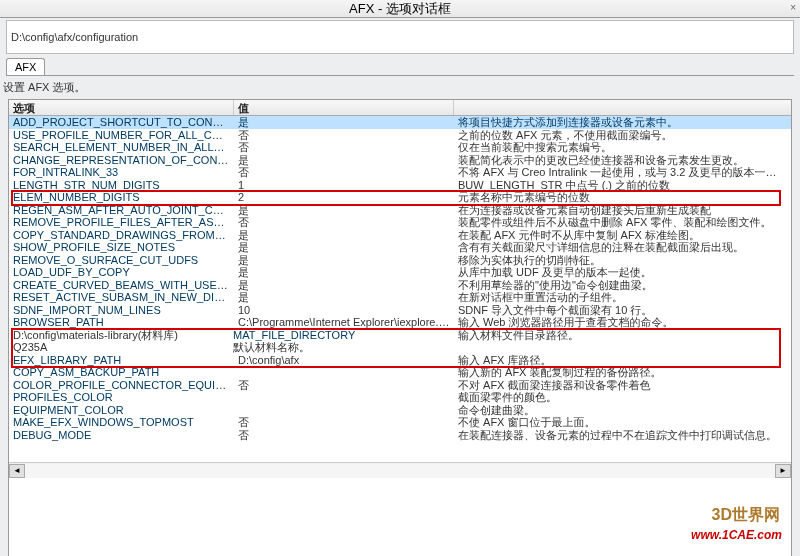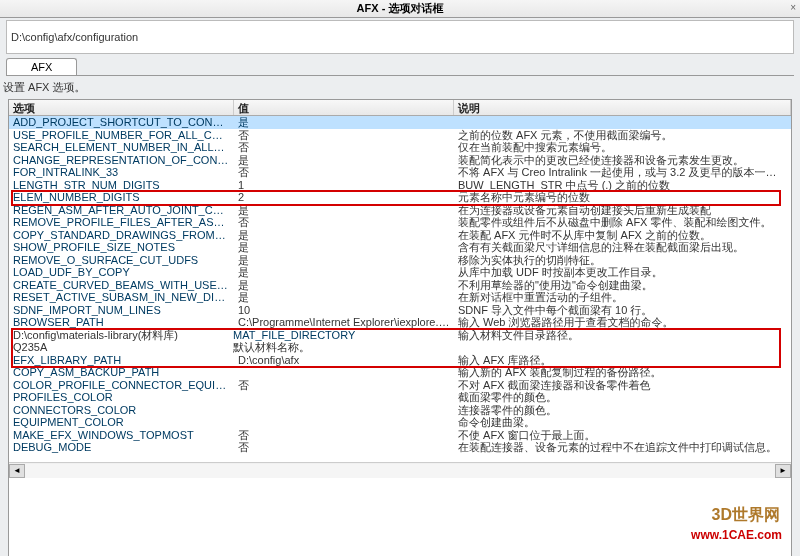--- a/index.html
+++ b/index.html
@@ -1,22 +1,22 @@
 <!DOCTYPE html>
 <html><head>
 <meta charset="utf-8">
 <style>
 * { margin: 0; padding: 0; box-sizing: border-box; font-family: "Microsoft YaHei", SimSun, sans-serif; font-size: 11px; }
 body { background: #eceef0; width: 800px; height: 556px; overflow: hidden; position: relative; }
 .titlebar { height: 18px; background: linear-gradient(#f5f5f5,#e8e8e8); border-bottom: 1px solid #999; display: flex; align-items: center; justify-content: center; position: relative; }
-.titlebar .title { font-weight: bold; font-size: 11px; text-align: right; }
+.titlebar .title { font-weight: normal; font-size: 13px; text-align: right; }
 .titlebar .close { position: absolute; right: 4px; top: 2px; font-size: 10px; color: #666; cursor: pointer; }
 .pathbar { height: 16px; background: #fff; border: 1px solid #bbb; margin: 2px 6px; padding: 16px 4px; display: flex; align-items: center; font-family: Consolas, monospace; font-size: 10px; color: #333; }
 .tabbar { height: 20px; margin: 2px 6px 0; display: flex; align-items: flex-end; border-bottom: 1px solid #999; }
-.tabbar .tab { background: #fff; border: 1px solid #999; border-bottom: none; padding: 2px 24px; font-size: 11px; margin-right: 2px; border-radius: 3px 3px 0 0; }
+.tabbar .tab { background: #fff; border: 1px solid #999; border-bottom: none; padding: 2px 8px; font-size: 11px; margin-right: 2px; border-radius: 3px 3px 0 0; }
 .subtitle { margin: 4px 3px; font-size: 11px; color: #333; }
 .table-wrap { margin: 2px 8px; background: #fff; border: 1px solid #999; height: 480px; overflow: hidden; position: relative; }
 .table-head { display: flex; background: linear-gradient(#f8f8f8,#e8e8e8); border-bottom: 1px solid #aaa; height: 16px; }
 .table-head .th { border-right: 1px solid #ccc; padding: 1px 4px; font-size: 11px; font-weight: bold; color: #222; }
 .col-opt { width: 225px; flex-shrink: 0; }
 .col-val { width: 220px; flex-shrink: 0; }
 .col-desc { flex: 1; }
 .table-body { height: 346px; overflow: hidden; font-family: Consolas, "Courier New", monospace; font-size: 9px; line-height: 12.5px; }
 .row { display: flex; height: 12.5px; }
 .row .td { padding: 0 4px; white-space: nowrap; overflow: hidden; text-overflow: ellipsis; }
@@ -30,21 +30,21 @@
 .scroll-h .arrow { width: 16px; height: 14px; background: #e0e0e0; border: 1px solid #aaa; display: flex; align-items: center; justify-content: center; font-size: 8px; }
 .scroll-h .track { flex: 1; height: 14px; background: #f5f5f5; }
 .bottom-area { margin: 20px 8px; }
 .bottom-labels { display: flex; font-size: 11px; margin-bottom: 2px; }
 .bottom-labels .lbl1 { width: 235px; }
 .bottom-fields { display: flex; gap: 4px; }
 .bottom-fields .field { background: #fff; border: 1px inset #aaa; height: 18px; padding: 1px 4px; font-size: 10px; font-family: Consolas, monospace; display: flex; align-items: center; }
 .bottom-fields .field.f1 { width: 235px; }
 .bottom-fields .field.f2 { flex: 1; }
 .watermark { position: absolute; right: 20px; bottom: 30px; font-size: 16px; color: #a16207; font-weight: bold; opacity: 0.85; text-shadow: 1px 1px 2px rgba(255,255,255,0.8); }
-.url-mark { position: absolute; right: 18px; bottom: 14px; font-size: 12px; color: #c00; font-weight: bold; }
+.url-mark { position: absolute; right: 18px; bottom: 14px; font-size: 12px; color: #c00; font-weight: bold; font-style: italic; }
 </style>
 </head>
 <body>
 
 <div class="titlebar">
   <span class="title">AFX - 选项对话框</span>
   <span class="close">×</span>
 </div>
 
 <div class="pathbar">
@@ -54,26 +54,26 @@
 <div class="tabbar">
   <div class="tab">AFX</div>
 </div>
 
 <div class="subtitle">设置 AFX 选项。</div>
 
 <div class="table-wrap">
   <div class="table-head">
     <div class="th col-opt">选项</div>
     <div class="th col-val">值</div>
-    <div class="th col-desc">说明</div>
   </div>
   <div class="table-body" id="tbody">
       <div class="row hl">
         <div class="td col-opt">ADD_PROJECT_SHORTCUT_TO_CONNECTOR_EQUIPMENT</div>
         <div class="td col-val">是</div>
+        <div class="td col-desc">将项目快捷方式添加到连接器或设备元素中。</div>
       </div>
       <div class="row">
         <div class="td col-opt">USE_PROFILE_NUMBER_FOR_ALL_COMPONENT_NAMES</div>
         <div class="td col-val">否</div>
         <div class="td col-desc">之前的位数 AFX 元素，不使用截面梁编号。</div>
       </div>
       <div class="row">
         <div class="td col-opt">SEARCH_ELEMENT_NUMBER_IN_ALL_PROJECT_ASSEMBLIES</div>
         <div class="td col-val">否</div>
         <div class="td col-desc">仅在当前装配中搜索元素编号。</div>
@@ -104,36 +104,36 @@
         <div class="td col-desc">在为连接器或设备元素自动创建接头后重新生成装配</div>
       </div>
       <div class="row">
         <div class="td col-opt">REMOVE_PROFILE_FILES_AFTER_ASSEMBLY</div>
         <div class="td col-val">否</div>
         <div class="td col-desc">装配零件或组件后不从磁盘中删除 AFX 零件、装配和绘图文件。</div>
       </div>
       <div class="row">
         <div class="td col-opt">COPY_STANDARD_DRAWINGS_FROM_LIBRARY</div>
         <div class="td col-val">是</div>
-        <div class="td col-desc">在装配 AFX 元件时不从库中复制 AFX 之前的位数。</div>
+        <div class="td col-desc">在装配 AFX 元件时不从库中复制 AFX 标准绘图。</div>
       </div>
       <div class="row">
         <div class="td col-opt">SHOW_PROFILE_SIZE_NOTES</div>
         <div class="td col-val">是</div>
         <div class="td col-desc">含有有关截面梁尺寸详细信息的注释在装配截面梁后出现。</div>
       </div>
       <div class="row">
         <div class="td col-opt">REMOVE_O_SURFACE_CUT_UDFS</div>
         <div class="td col-val">是</div>
         <div class="td col-desc">移除为实体执行的切削特征。</div>
       </div>
       <div class="row">
         <div class="td col-opt">LOAD_UDF_BY_COPY</div>
         <div class="td col-val">是</div>
-        <div class="td col-desc">从库中加载 UDF 时按副本更改工作目录。</div>
+        <div class="td col-desc">从库中加载 UDF 及更早的版本一起使。</div>
       </div>
       <div class="row">
         <div class="td col-opt">CREATE_CURVED_BEAMS_WITH_USE_EDGE</div>
         <div class="td col-val">是</div>
         <div class="td col-desc">不利用草绘器的"使用边"命令创建曲梁。</div>
       </div>
       <div class="row">
         <div class="td col-opt">RESET_ACTIVE_SUBASM_IN_NEW_DIALOG_BOX</div>
         <div class="td col-val">是</div>
         <div class="td col-desc">在新对话框中重置活动的子组件。</div>
@@ -169,25 +169,20 @@
       </div>
       <div class="row">
         <div class="td col-opt">COLOR_PROFILE_CONNECTOR_EQUIPMENT_PARTS</div>
         <div class="td col-val">否</div>
         <div class="td col-desc">不对 AFX 截面梁连接器和设备零件着色</div>
       </div>
       <div class="row">
         <div class="td col-opt">PROFILES_COLOR</div>
         <div class="td col-val"></div>
         <div class="td col-desc">截面梁零件的颜色。</div>
-      </div>
-      <div class="row">
-        <div class="td col-opt">CONNECTORS_COLOR</div>
-        <div class="td col-val"></div>
-        <div class="td col-desc">连接器零件的颜色。</div>
       </div>
       <div class="row">
         <div class="td col-opt">EQUIPMENT_COLOR</div>
         <div class="td col-val"></div>
         <div class="td col-desc">命令创建曲梁。</div>
       </div>
       <div class="row">
         <div class="td col-opt">MAKE_EFX_WINDOWS_TOPMOST</div>
         <div class="td col-val">否</div>
         <div class="td col-desc">不使 AFX 窗口位于最上面。</div>

